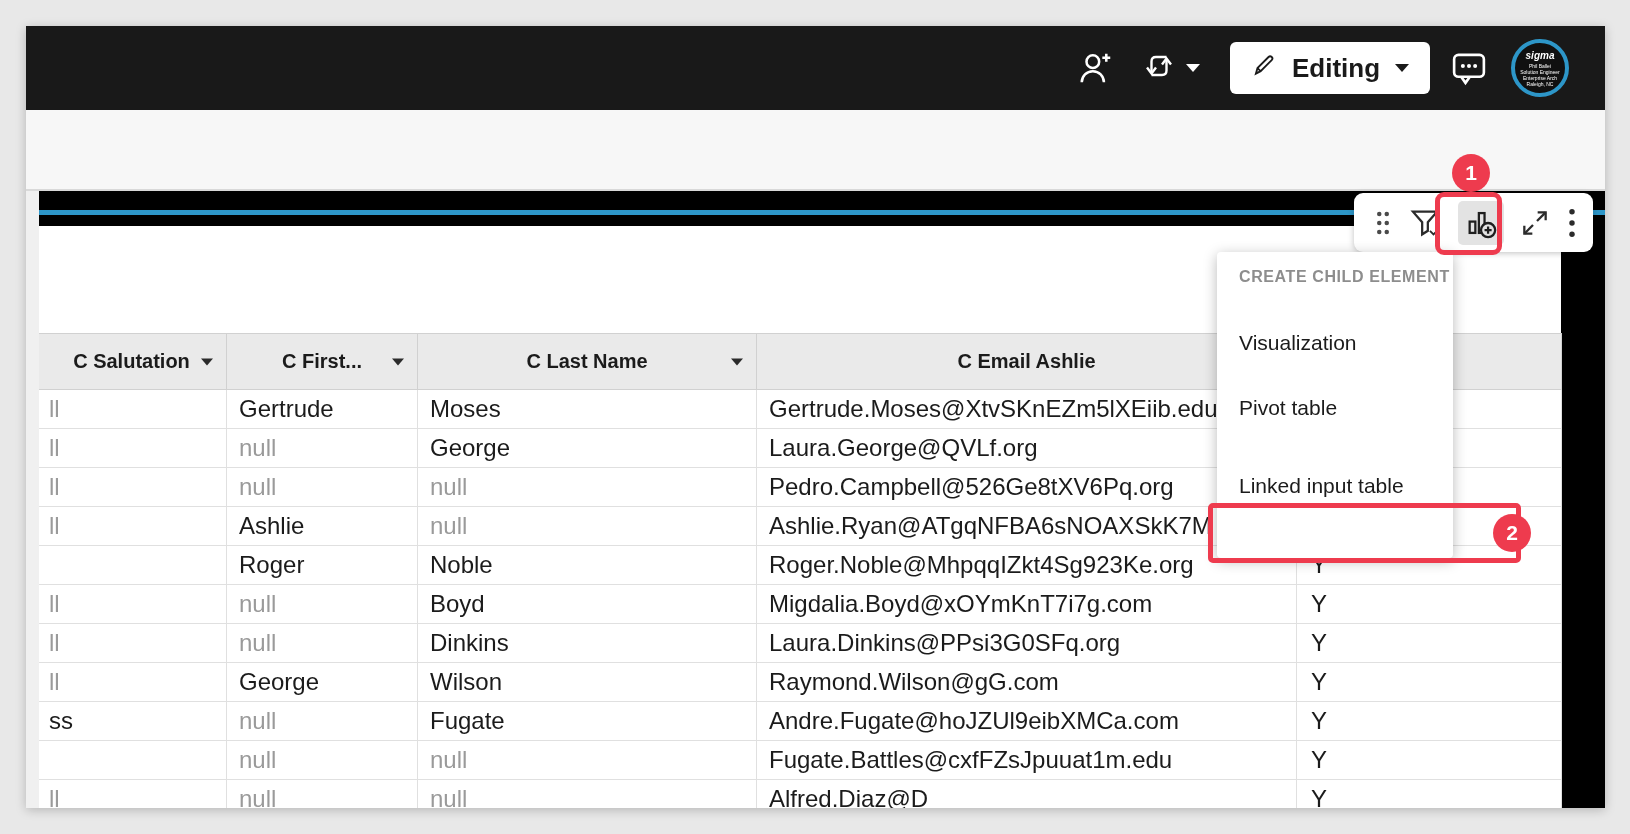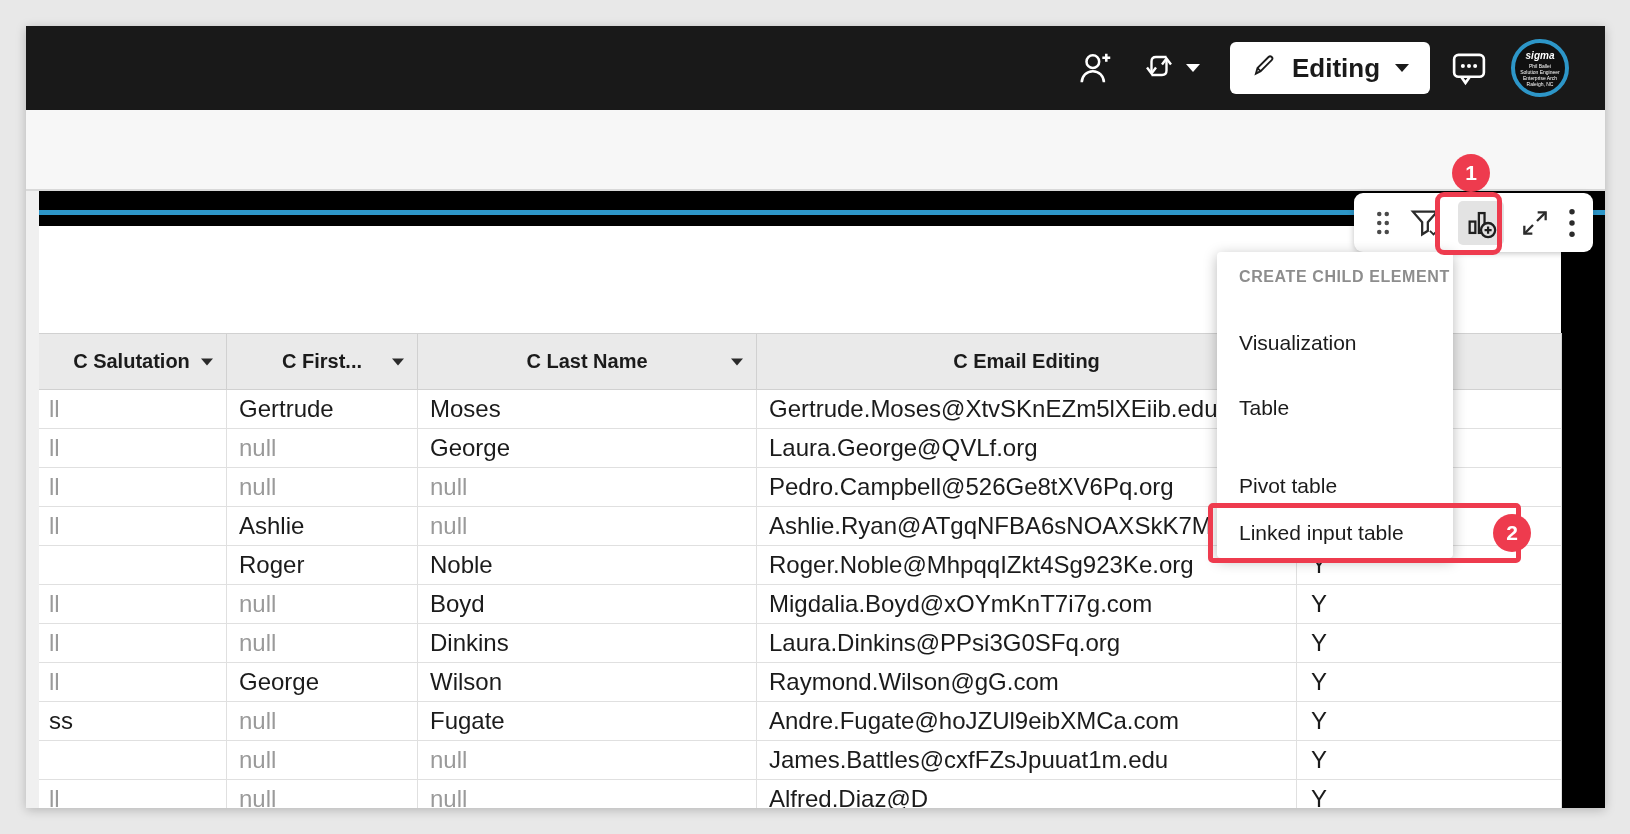--- a/index.html
+++ b/index.html
@@ -195,21 +195,21 @@
           <col style="width:191px">
           <col style="width:339px">
         <col style="width:540px">
           <col style="width:265px">
       </colgroup>
       <thead>
         <tr id="thead-row">
             <th><span>C Salutation</span><span class="th-caret"></span></th>
             <th><span>C First...</span><span class="th-caret"></span></th>
             <th><span>C Last Name</span><span class="th-caret"></span></th>
-            <th><span>C Email Editing</span><span class="th-caret"></span></th>
+            <th><span>C Email Ashlie</span><span class="th-caret"></span></th>
             <th class="flag-col"><span>t Flag</span></th>
           </tr>
       </thead>
       <tbody id="tbody">
           <tr>
             <td class="null">ll</td>
             <td>Gertrude</td>
             <td>Moses</td>
             <td>Gertrude.Moses@XtvSKnEZm5lXEiib.edu</td>
             <td class="flag-cell">Y</td>
@@ -267,21 +267,21 @@
             <td>ss</td>
             <td class="null">null</td>
             <td>Fugate</td>
             <td>Andre.Fugate@hoJZUl9eibXMCa.com</td>
             <td class="flag-cell">Y</td>
           </tr>
           <tr>
             <td></td>
             <td class="null">null</td>
             <td class="null">null</td>
-            <td>James.Battles@cxfFZsJpuuat1m.edu</td>
+            <td>Fugate.Battles@cxfFZsJpuuat1m.edu</td>
             <td class="flag-cell">Y</td>
           </tr>
           <tr>
             <td class="null">ll</td>
             <td class="null">null</td>
             <td class="null">null</td>
             <td>Alfred.Diaz@D</td>
             <td class="flag-cell">Y</td>
           </tr>
         </tbody>
@@ -326,21 +326,20 @@
         <circle cx="3" cy="3" r="1.7"></circle>
           <circle cx="3" cy="10" r="1.7"></circle>
           <circle cx="3" cy="17" r="1.7"></circle>
       </svg>
     </span>
   </div>
 
   <div class="menu">
     <div class="menu-header">CREATE CHILD ELEMENT</div>
     <div class="menu-item">Visualization</div>
-    <div class="menu-item">Table</div>
     <div class="menu-item">Pivot table</div>
     <div class="menu-item">Linked input table</div>
   </div>
 
   <div class="anno-rect rect-1"></div>
   <div class="anno-badge badge-1">1</div>
   <div class="anno-rect rect-2"></div>
   <div class="anno-badge badge-2">2</div>
 
 </div>

